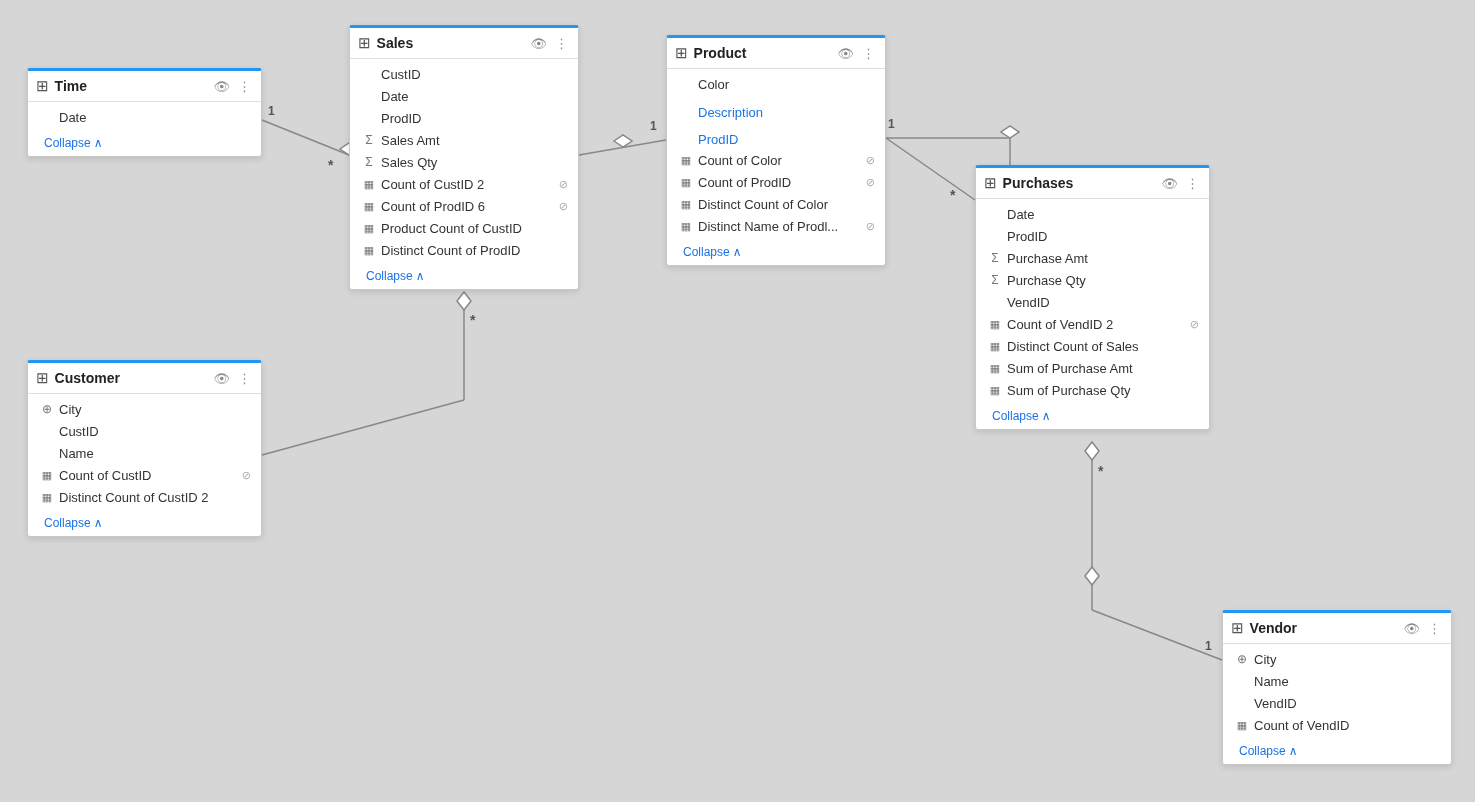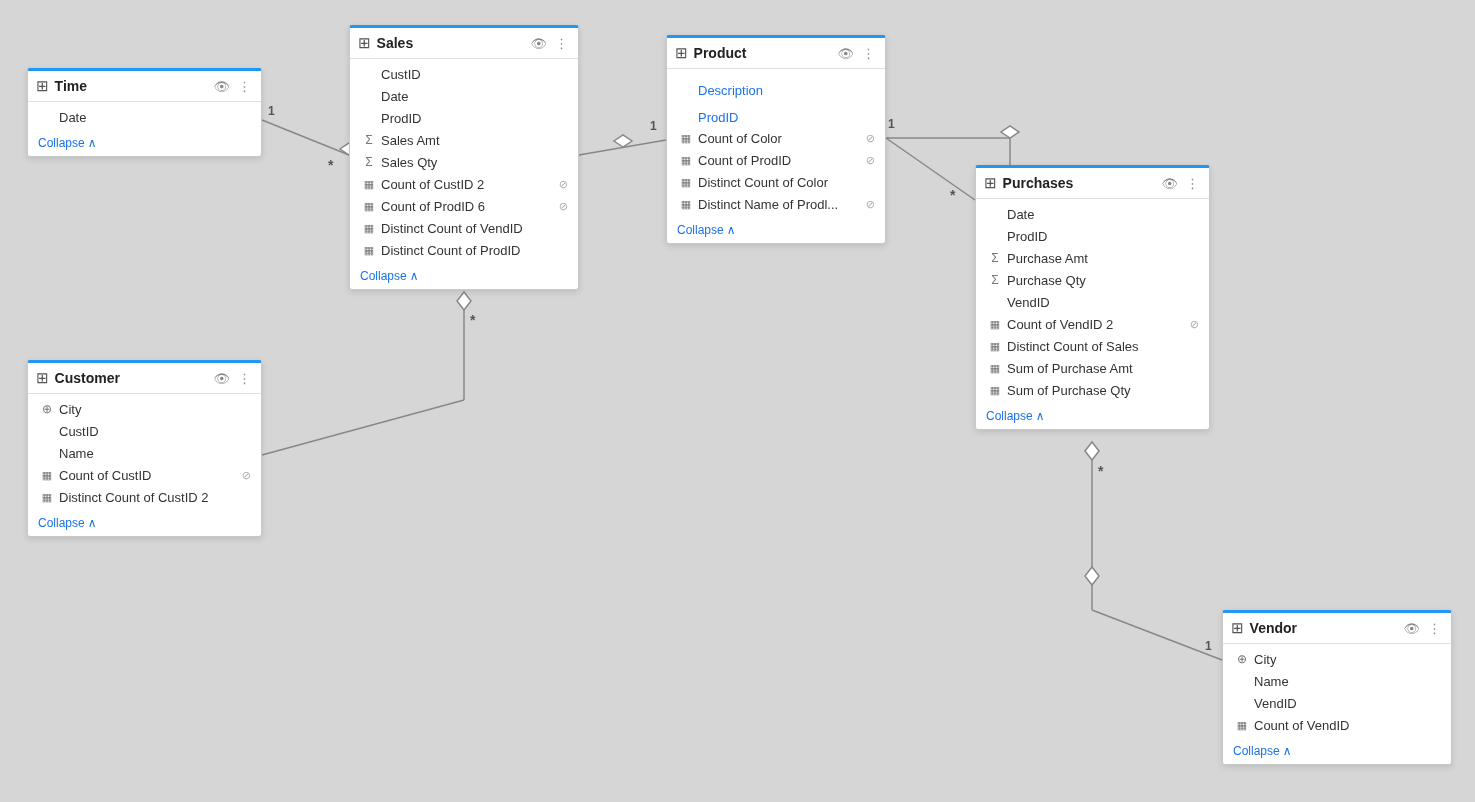--- a/index.html
+++ b/index.html
@@ -106,20 +106,21 @@
     .collapse-link {
       color: #1a73e8;
       font-size: 12px;
       display: flex;
       align-items: flex-start;
       gap: 3px;
       cursor: pointer;
       background: none;
       border: none;
       padding: 0;
+      margin-left: 6px;
     }
   </style>
 </head>
 <body>
 
 <div class="canvas">
 
   <svg class="connections">
 
     <line x1="262" y1="120" x2="349" y2="155" stroke="#888" stroke-width="1.5"></line>
@@ -221,21 +222,21 @@
         <span class="field-name">Count of CustID 2</span>
         <span class="field-hidden-icon">⊘</span>
       </div>
       <div class="field-row">
         <span class="field-icon" style="font-size:11px;">▦</span>
         <span class="field-name">Count of ProdID 6</span>
         <span class="field-hidden-icon">⊘</span>
       </div>
       <div class="field-row">
         <span class="field-icon" style="font-size:11px;">▦</span>
-        <span class="field-name">Distinct Count of VendID</span>
+        <span class="field-name">Product Count of CustID</span>
       </div>
       <div class="field-row">
         <span class="field-icon" style="font-size:11px;">▦</span>
         <span class="field-name">Distinct Count of ProdID</span>
       </div>
     </div>
     <div class="collapse-row">
       <button class="collapse-link">
         <span>Collapse</span>
         <span>∧</span>
@@ -246,20 +247,24 @@
   <div class="table-card" style="left:666px; top:35px; width:220px;">
     <div class="table-header">
       <span class="table-header-icon">⊞</span>
       <span class="table-header-title">Product</span>
       <div class="table-header-actions">
         <button class="header-action-btn">👁</button>
         <button class="header-action-btn">⋮</button>
       </div>
     </div>
     <div class="table-body">
+      <div class="field-row">
+        <span class="field-icon"></span>
+        <span class="field-name">Color</span>
+      </div>
       <div class="field-row">
         <span class="field-icon"></span>
         <span class="field-name blue">Description</span>
       </div>
       <div class="field-row">
         <span class="field-icon"></span>
         <span class="field-name blue">ProdID</span>
       </div>
       <div class="field-row">
         <span class="field-icon" style="font-size:11px;">▦</span>

